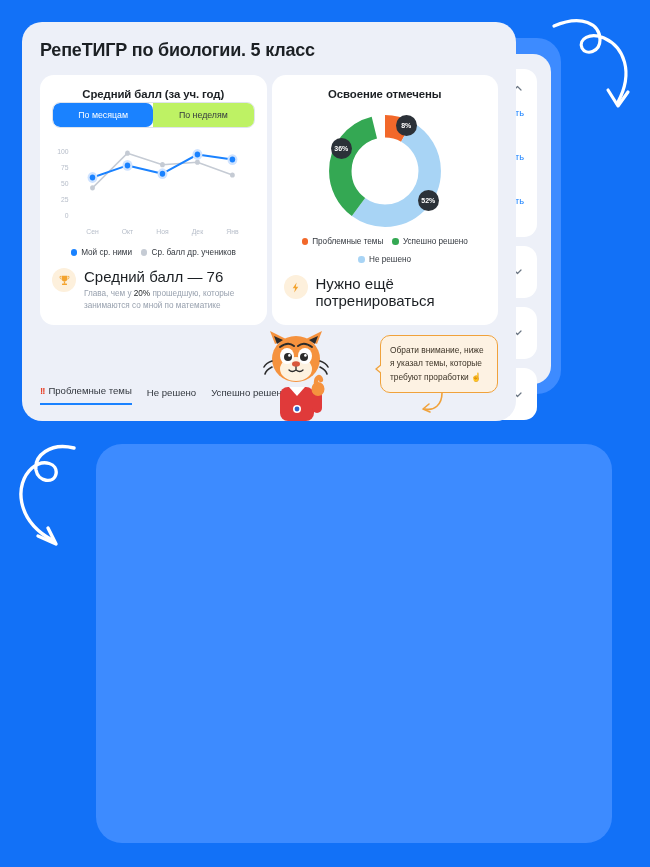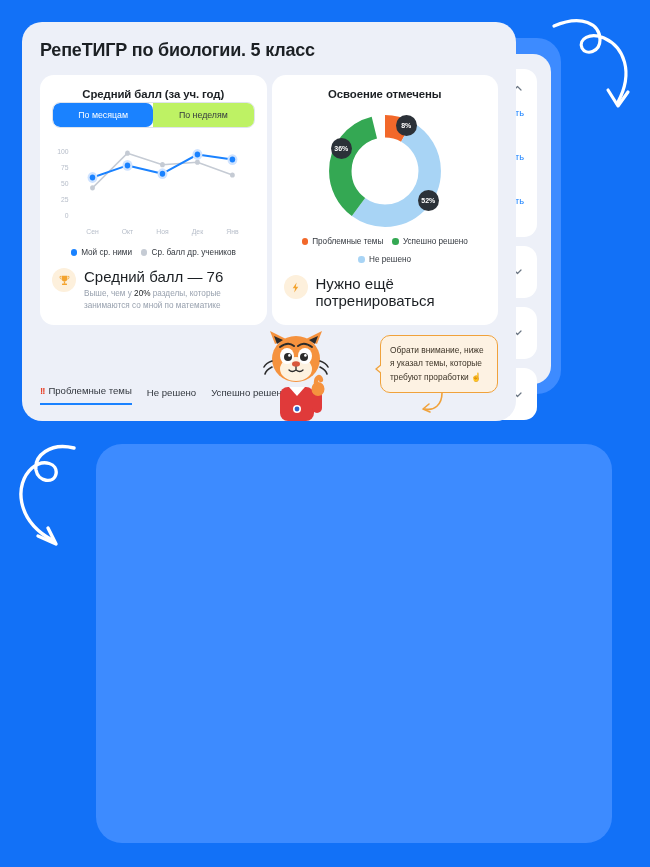--- a/index.html
+++ b/index.html
@@ -521,21 +521,21 @@
             <svg viewBox="0 0 14 14" width="13" height="13">
               <path d="M4 2h6v3.2a3 3 0 0 1-6 0z" fill="#f3a32e"></path>
               <path d="M3.6 2.6H2.2v1.2a1.8 1.8 0 0 0 1.6 1.7M10.4 2.6h1.4v1.2a1.8 1.8 0 0 1-1.6 1.7" fill="none" stroke="#f3a32e" stroke-width=".9"></path>
               <rect x="6.3" y="8" width="1.4" height="2.4" fill="#f3a32e"></rect>
               <rect x="4.3" y="10.3" width="5.4" height="1.5" rx=".6" fill="#f3a32e"></rect>
             </svg>
           </span>
           <div>
             <div class="note-head">Средний балл — 76</div>
             <div class="note-sub">
-              <span>Выше, чем у </span><b>20%</b><span> разделы, которые занимаются со мной по математике</span>
+              <span>Глава, чем у </span><b>20%</b><span> прошедшую, которые занимаются со мной по математике</span>
             </div>
           </div>
         </div>
       </div>
 
       <div class="stat-card">
         <div class="stat-title">Освоение отмечены</div>
 
         <div class="donut-wrap">
           <svg viewBox="0 0 42 42" width="118" height="118">

